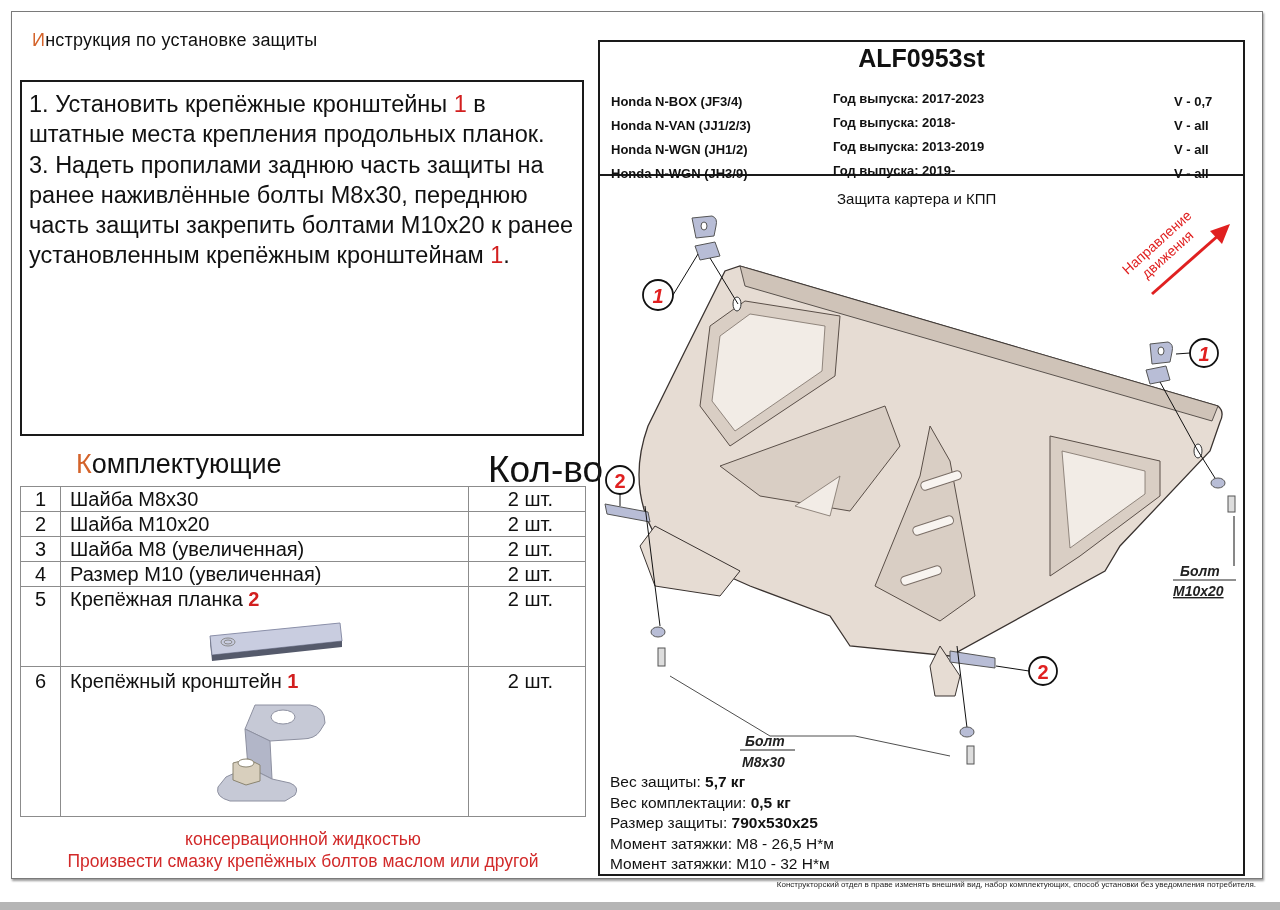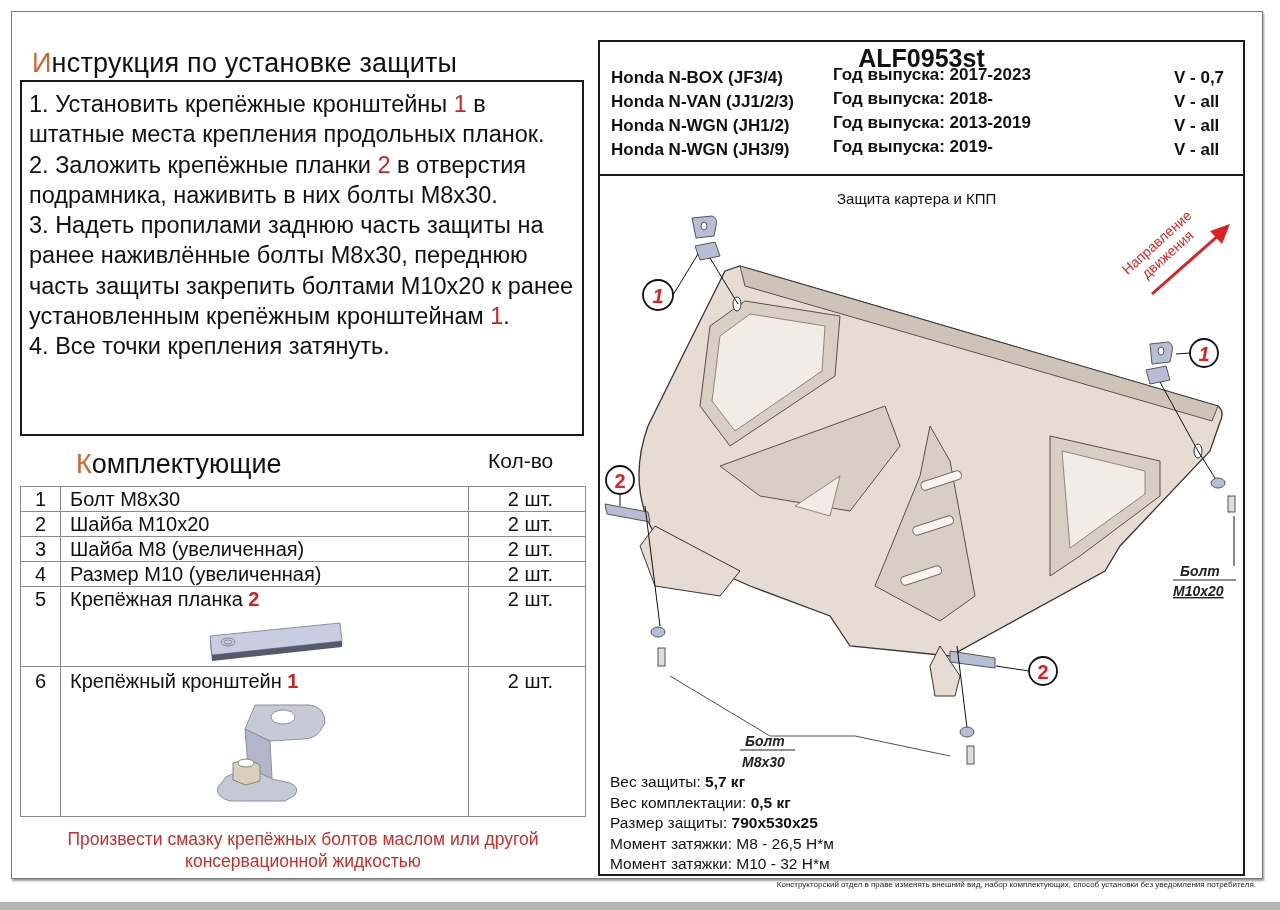--- a/index.html
+++ b/index.html
@@ -1,71 +1,69 @@
 <!DOCTYPE html>
 <html><head>
 <meta charset="utf-8">
 <style>
   html,body{margin:0;padding:0;background:#ffffff;}
   body{width:1280px;height:910px;position:relative;overflow:hidden;font-family:"Liberation Sans",sans-serif;color:#111;}
   .outer-frame{position:absolute;left:11px;top:11px;width:1250px;height:866px;border:1px solid #7a7a7a;box-shadow:1px 2px 2px #9a9a9a;}
-  .page-title{position:absolute;left:32px;top:48px;font-size:27px;letter-spacing:0.2px;white-space:nowrap;}
+  .page-title{position:absolute;left:32px;top:30px;font-size:18px;letter-spacing:0.2px;white-space:nowrap;}
   .accent{color:#d4632a;}
   .red{color:#d21f1f;}
   .instructions{position:absolute;left:20px;top:80px;width:564px;height:356px;border:2px solid #1a1a1a;box-sizing:border-box;padding:7px 0 8px 7px;font-size:23.5px;line-height:30.3px;}
   .instructions p{margin:0;}
   .parts-heading{position:absolute;left:76px;top:449px;font-size:27px;white-space:nowrap;}
-  .qty-heading{position:absolute;left:488px;top:449px;font-size:21px;white-space:nowrap;}
+  .qty-heading{position:absolute;left:488px;top:449px;font-size:37px;white-space:nowrap;}
   table.parts{position:absolute;left:20px;top:486px;width:566px;border-collapse:collapse;font-size:20px;}
   table.parts td{border:1.5px solid #8c8c8c;padding:0;vertical-align:top;height:24px;line-height:24px;}
   table.parts td.num{width:39px;text-align:center;}
   table.parts td.name{padding-left:9px;}
   table.parts td.qty{width:84px;text-align:right;padding-right:32px;}
   table.parts tr.tall5 td{height:79px;}
   table.parts tr.tall6 td{height:147px;padding-top:2px;}
   table.parts .bold-red{color:#d21f1f;font-weight:bold;}
   .part-img{display:block;}
   .note{position:absolute;left:20px;top:828px;width:566px;text-align:center;color:#d22a2a;font-size:17.5px;line-height:22px;}
   .right-panel{position:absolute;left:598px;top:40px;width:647px;height:836px;border:2px solid #1a1a1a;box-sizing:border-box;}
   .rp-header{position:absolute;left:0;top:0;width:643px;height:132px;border-bottom:2px solid #1a1a1a;font-weight:bold;}
   .model-code{position:absolute;left:0;top:2px;width:643px;text-align:center;font-size:25px;}
-  .apps{position:absolute;left:11px;top:24px;font-size:17px;line-height:24px;}
+  .apps{position:absolute;left:11px;top:48px;font-size:13px;line-height:24px;}
   .app-row{position:relative;height:24px;width:620px;white-space:nowrap;}
   .app-row .m{position:absolute;left:0;}
   .app-row .y{position:absolute;left:222px;top:-3px;}
   .app-row .v{position:absolute;left:563px;}
   .drawing-title{position:absolute;left:237px;top:148px;font-size:15px;}
   .drawing{position:absolute;left:0;top:134px;}
   .specs{position:absolute;left:10px;top:730px;font-size:15.5px;line-height:20.5px;}
   .specs b{font-weight:bold;}
   .disclaimer{position:absolute;right:24px;top:880px;font-size:8px;color:#222;white-space:nowrap;}
   .bottom-bar{position:absolute;left:0;top:902px;width:1280px;height:8px;background:#b5b5b5;}
 </style>
 </head>
 <body>
 
 <div class="outer-frame"></div>
 
 <div class="page-title"><span class="accent">И</span><span>нструкция по установке защиты</span></div>
 
 <div class="instructions">
   <p><span>1. Установить крепёжные кронштейны </span><span class="red">1</span><span> в штатные места крепления продольных планок.</span></p>
-  <p><span>2. Заложить крепёжные планки </span><span class="red">2</span><span> в отверстия подрамника, наживить в них болты М8х30.</span></p>
   <p><span>3. Надеть пропилами заднюю часть защиты на ранее наживлённые болты М8х30, переднюю часть защиты закрепить болтами М10х20 к ранее установленным крепёжным кронштейнам </span><span class="red">1</span><span>.</span></p>
-  <p><span>4. Все точки крепления затянуть.</span></p>
 </div>
 
 <div class="parts-heading"><span class="accent">К</span><span>омплектующие</span></div>
 <div class="qty-heading">Кол-во</div>
 
 <table class="parts">
   <tbody>
       <tr>
     <td class="num">1</td>
-    <td class="name">Болт М8х30</td>
+    <td class="name">Шайба М8х30</td>
     <td class="qty">2 шт.</td>
   </tr>
   <tr>
     <td class="num">2</td>
     <td class="name">Шайба М10х20</td>
     <td class="qty">2 шт.</td>
   </tr>
   <tr>
     <td class="num">3</td>
     <td class="name">Шайба М8 (увеличенная)</td>
@@ -102,22 +100,22 @@
         <polygon points="163,70 178,66 190,72 190,88 176,92 163,87" fill="#d8cfbd" stroke="#8a8470"></polygon>
         <ellipse cx="176" cy="70" rx="8" ry="4" fill="#fff" stroke="#8a8470"></ellipse>
       </svg>
     </td>
     <td class="qty">2 шт.</td>
   </tr>
 </tbody>
   </table>
 
 <div class="note">
+  <div>консервационной жидкостью</div>
   <div>Произвести смазку крепёжных болтов маслом или другой</div>
-  <div>консервационной жидкостью</div>
 </div>
 
 <div class="right-panel">
   <div class="rp-header">
     <div class="model-code">ALF0953st</div>
     <div class="apps">
       <div class="app-row">
         <span class="m">Honda N-BOX (JF3/4)</span>
         <span class="y">Год выпуска: 2017-2023</span>
         <span class="v">V - 0,7</span>

